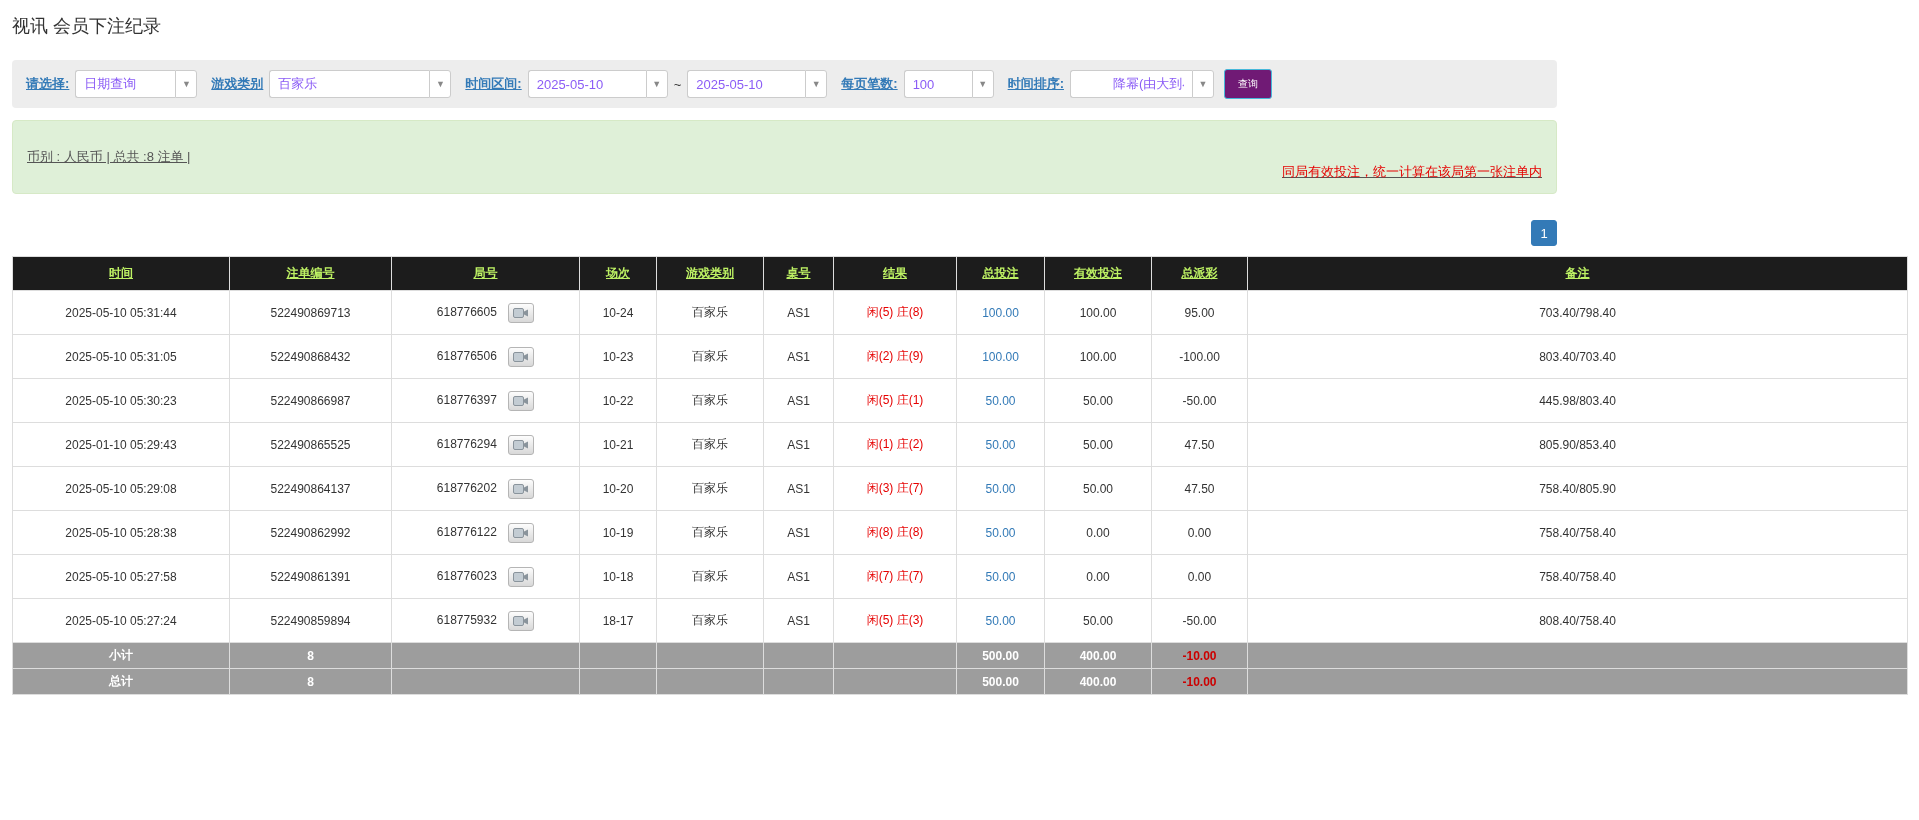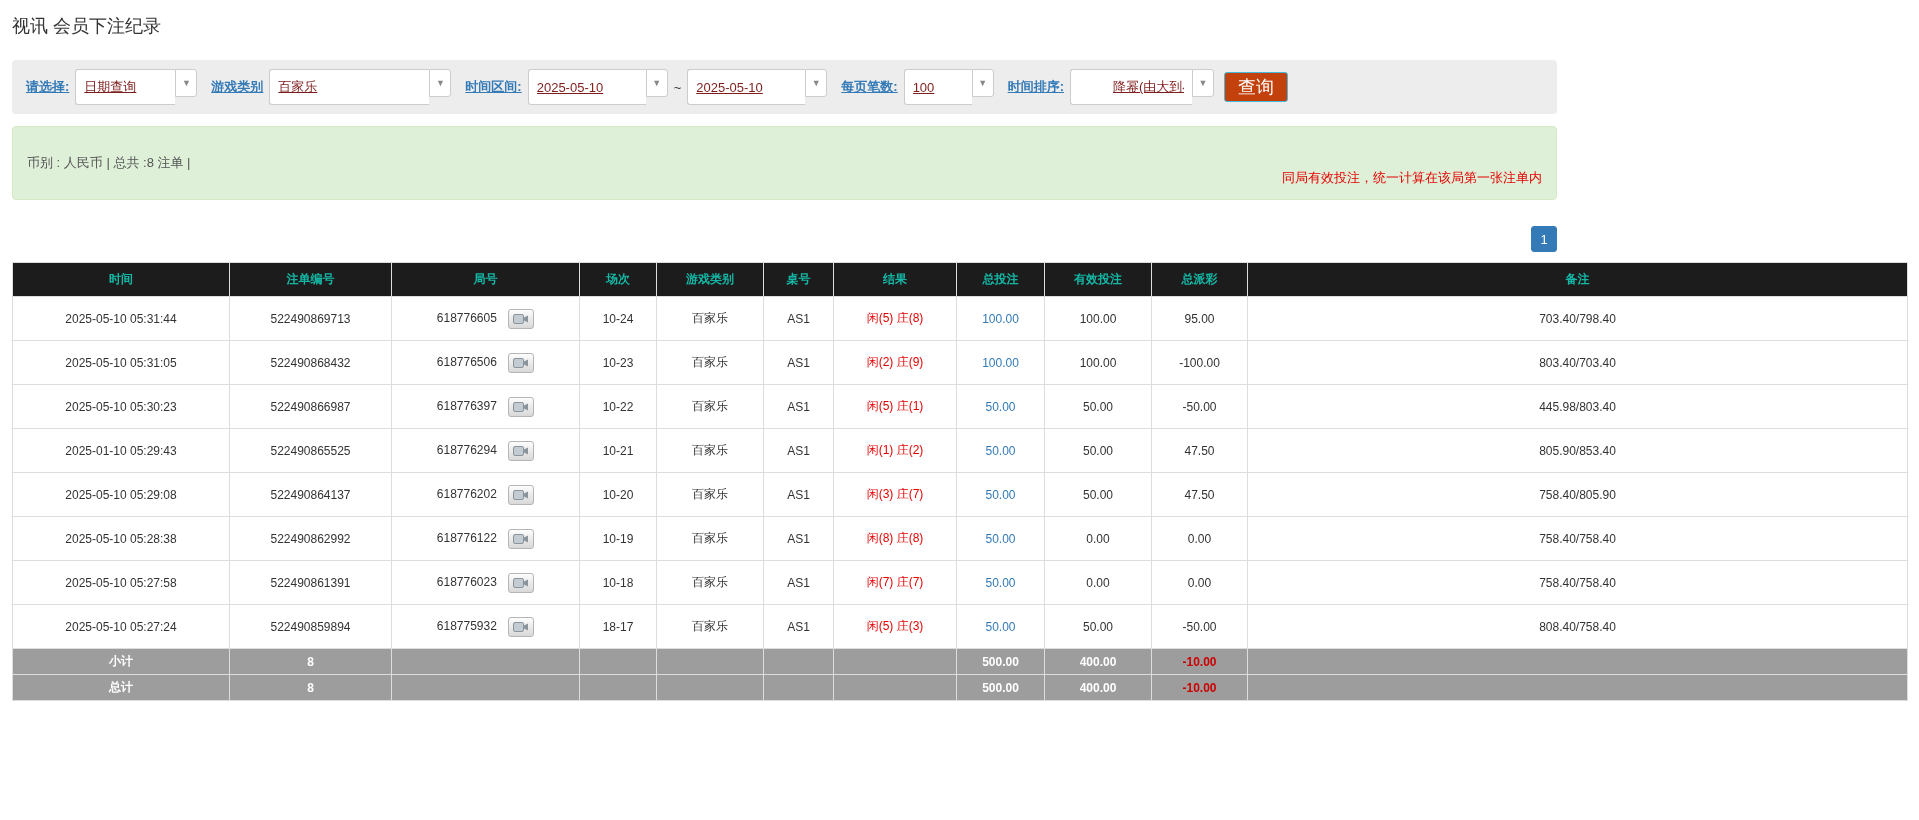--- a/index.html
+++ b/index.html
@@ -8,50 +8,50 @@
   .page { width:1919px; padding:6px 12px 20px; }
 
   .page-title { font-size:18px; font-weight:400; color:#333; margin:8px 0 22px; }
 
   
   .filter-bar { width:1545px; background:#ededed; border-radius:4px;
     padding:9px 14px; display:flex; align-items:center; font-size:13px; }
   .flabel { color:#337ab7; font-weight:bold; white-space:nowrap; margin:0 6px 0 14px;text-decoration:underline; }
   .flabel:first-child { margin-left:0; }
   .combo { display:inline-flex; align-items:stretch; }
-  .combo input { height:36px; border:1px solid #ccc; border-right:none;
-    border-radius:3px 0 0 3px; padding:0 8px; font-size:13px; color:#7f1d1d;
-    background:#fff; outline:none;text-decoration:underline; }
+  .combo input { height:28px; border:1px solid #ccc; border-right:none;
+    border-radius:3px 0 0 3px; padding:0 8px; font-size:13px; color:#8b5cf6;
+    background:#fff; outline:none; }
   .caret-btn { width:22px; height:28px; border:1px solid #ccc;
     border-radius:0 3px 3px 0; background:#fff; display:flex; align-items:center;
     justify-content:center; color:#888; font-size:9px; cursor:pointer; }
   .tilde { margin:0 6px; color:#333; }
-  .btn-search { background:#c2410c; border:1px solid #46b8da; color:#fff;
-    height:30px; padding:0 13px; border-radius:3px; font-size:18px;
+  .btn-search { background:#701a75; border:1px solid #46b8da; color:#fff;
+    height:30px; padding:0 13px; border-radius:3px; font-size:10px;
     margin-left:10px; cursor:pointer; }
 
   
   .summary-bar { width:1545px; margin-top:12px; background:#dff0d8;
     border:1px solid #d6e9c6; border-radius:4px; padding:12px 14px;
     font-size:13px; color:#555; display:flex; justify-content:space-between;
-    align-items:center; }
+    align-items:center;text-decoration:underline; }
   .summary-right { color:#e60000;margin-top:30px; }
 
   
   .pagination { width:1545px; display:flex; justify-content:flex-end;
     margin:26px 0 10px; }
   .page-btn { min-width:26px; height:26px; background:#337ab7; color:#fff;
     border:1px solid #337ab7; border-radius:3px; font-size:13px;
     display:flex; align-items:center; justify-content:center; cursor:pointer; }
 
   
   table.records { border-collapse:collapse; width:1895px; font-size:12px;
     table-layout:fixed; }
-  .records th { background:#1c1c1c; color:#14b8a6; font-weight:bold;
-    padding:8px 4px; border:1px solid #ddd; text-align:center; font-size:12px; }
+  .records th { background:#1c1c1c; color:#bef264; font-weight:bold;
+    padding:8px 4px; border:1px solid #ddd; text-align:center; font-size:12px;text-decoration:underline; }
   .records td { border:1px solid #ddd; text-align:center; padding:4px;
     height:44px; color:#333; background:#fff; }
   .c0{width:217px}.c1{width:162px}.c2{width:188px}.c3{width:77px}
   .c4{width:107px}.c5{width:70px}.c6{width:123px}.c7{width:88px}
   .c8{width:107px}.c9{width:96px}.c10{width:660px}
   td.link { color:#337ab7; cursor:pointer; }
   .neg { color:#e60000; }
   .res-player, .res-banker { color:#e60000; }
   .replay-btn { display:inline-flex; align-items:center; justify-content:center;
     width:26px; height:20px; border:1px solid #b5b5b5; border-radius:3px;

